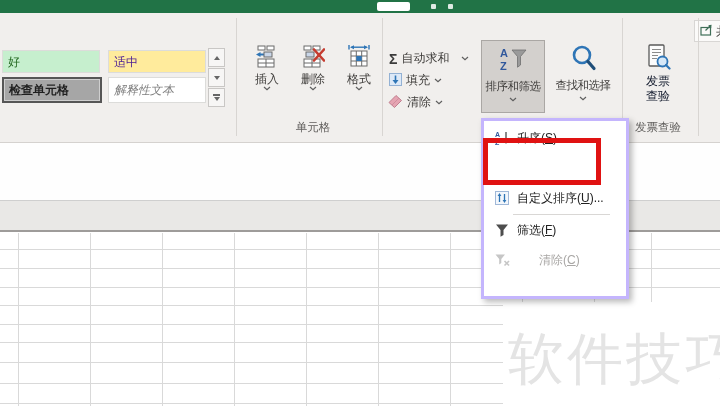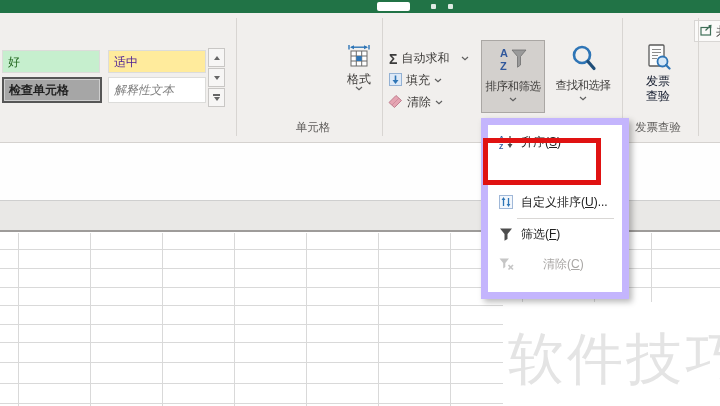--- a/index.html
+++ b/index.html
@@ -36,21 +36,21 @@
   .col-hdr{left:0;top:201px;width:720px;height:31px;background:#e9e8e6;}
   .hdr-letter{top:8px;font-size:12.5px;color:#474645;text-align:center;width:72px;}
   .hdr-sep{top:4px;height:23px;width:1px;background:#c6c4c2;}
   .hdr-bottom{left:0;top:230px;width:720px;height:2px;background:#9e9c9a;}
   .grid-hline{left:0;width:720px;height:1px;background:#d9d9d9;}
   .grid-vline{top:233px;height:173px;width:1px;background:#d9d9d9;}
   
   .wm-block{left:503px;top:302px;width:217px;height:104px;background:#fff;}
   .wm-text{position:absolute;left:5px;top:20px;font-size:56px;letter-spacing:3px;white-space:nowrap;font-weight:400;}
   
-  .menu{left:481px;top:118px;width:148px;height:181px;background:#fff;border:7px solid #c4b5fd;
+  .menu{left:481px;top:118px;width:148px;height:181px;background:#fff;border:3px solid #c4b5fd;
         box-shadow:3px 3px 6px rgba(0,0,0,.28);box-sizing:border-box;z-index:5;}
   .menu-item{position:absolute;left:1px;width:144px;display:flex;align-items:center;font-size:12px;color:#212121;}
   .menu-item .mi-icon{width:18px;margin-left:8px;margin-right:6px;display:flex;justify-content:center;}
   .menu-item.disabled{color:#a9a7a5;}
   .menu-sep{position:absolute;left:29px;top:93px;width:97px;height:1px;background:#d9d7d5;}
   .u{text-decoration:underline;}
   .red-box{left:483px;top:138px;width:118px;height:47px;border:5px solid #e01212;box-sizing:border-box;z-index:7;}
 </style>
 </head>
 <body>
@@ -132,20 +132,62 @@
     </div>
   <div class="abs gal-btn" style="top:68px;">
       <span class="tri-dn"></span>
     </div>
   <div class="abs gal-btn" style="top:88px;">
       <span class="more-bar"></span>
       <span class="tri-dn"></span>
     </div>
   <div class="abs divider-v" style="left:236px;top:18px;height:118px;"></div>
 
+  <div class="abs big-btn" style="left:246px;top:44px;width:42px;">
+    <span>
+      <svg width="24" height="24" viewBox="0 0 24 24">
+          <g fill="#fff" stroke="#6b6b6b" stroke-width="1">
+            <rect x="3" y="2" width="7" height="4"></rect>
+            <rect x="12" y="2" width="7" height="4"></rect>
+          </g>
+          <polygon points="1,10.5 5.5,8 5.5,13" fill="#2e75b6"></polygon>
+          <line x1="5" y1="10.5" x2="9" y2="10.5" stroke="#2e75b6" stroke-width="2"></line>
+          <rect x="9" y="8" width="8" height="5" fill="#c9d6e8" stroke="#6b6b6b"></rect>
+          <rect x="3" y="15" width="16" height="8" fill="#fff" stroke="#6b6b6b"></rect>
+          <line x1="11" y1="15" x2="11" y2="23" stroke="#6b6b6b"></line>
+          <line x1="3" y1="19" x2="19" y2="19" stroke="#6b6b6b"></line>
+        </svg>
+    </span>
+    <span class="lbl">插入</span>
+    <svg class="chev" width="8" height="5">
+        <path d="M1,1 L4,3.6 L7,1" stroke="#5f5f5f" fill="none" stroke-width="1.2"></path>
+      </svg>
+  </div>
+  <div class="abs big-btn" style="left:292px;top:44px;width:42px;">
+    <span>
+      <svg width="24" height="24" viewBox="0 0 24 24">
+          <g fill="#fff" stroke="#6b6b6b" stroke-width="1">
+            <rect x="3" y="2" width="7" height="4"></rect>
+            <rect x="12" y="2" width="7" height="4"></rect>
+          </g>
+          <rect x="5" y="8" width="8" height="5" fill="#c9d6e8" stroke="#6b6b6b"></rect>
+          <rect x="3" y="15" width="16" height="8" fill="#fff" stroke="#6b6b6b"></rect>
+          <line x1="11" y1="15" x2="11" y2="23" stroke="#6b6b6b"></line>
+          <line x1="3" y1="19" x2="19" y2="19" stroke="#6b6b6b"></line>
+          <g stroke="#c53b2f" stroke-width="2.6" stroke-linecap="round">
+            <line x1="13" y1="5.5" x2="23" y2="16.5"></line>
+            <line x1="23" y1="5.5" x2="13" y2="16.5"></line>
+          </g>
+        </svg>
+    </span>
+    <span class="lbl">删除</span>
+    <svg class="chev" width="8" height="5">
+        <path d="M1,1 L4,3.6 L7,1" stroke="#5f5f5f" fill="none" stroke-width="1.2"></path>
+      </svg>
+  </div>
   <div class="abs big-btn" style="left:338px;top:44px;width:42px;">
     <span>
       <svg width="24" height="24" viewBox="0 0 24 24">
           <g stroke="#2e75b6" stroke-width="1.4">
             <line x1="2" y1="1" x2="2" y2="5.5"></line>
             <line x1="22" y1="1" x2="22" y2="5.5"></line>
             <line x1="4.5" y1="3.2" x2="19.5" y2="3.2"></line>
           </g>
           <polygon points="3,3.2 7,1.2 7,5.2" fill="#2e75b6"></polygon>
           <polygon points="21,3.2 17,1.2 17,5.2" fill="#2e75b6"></polygon>

